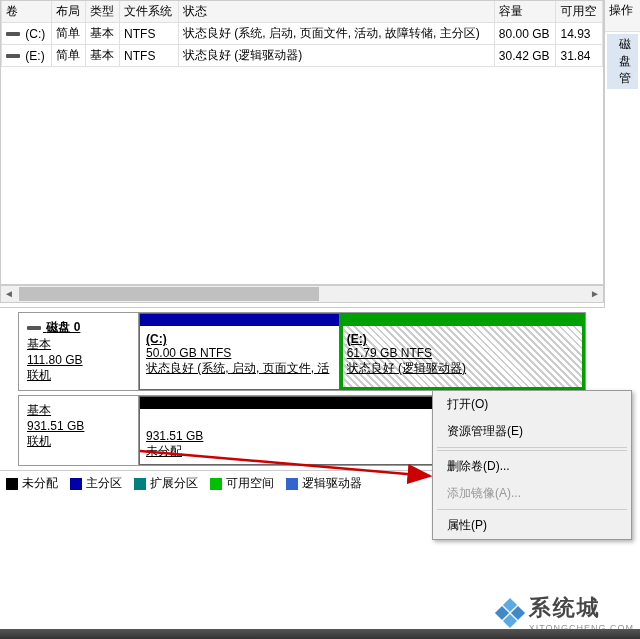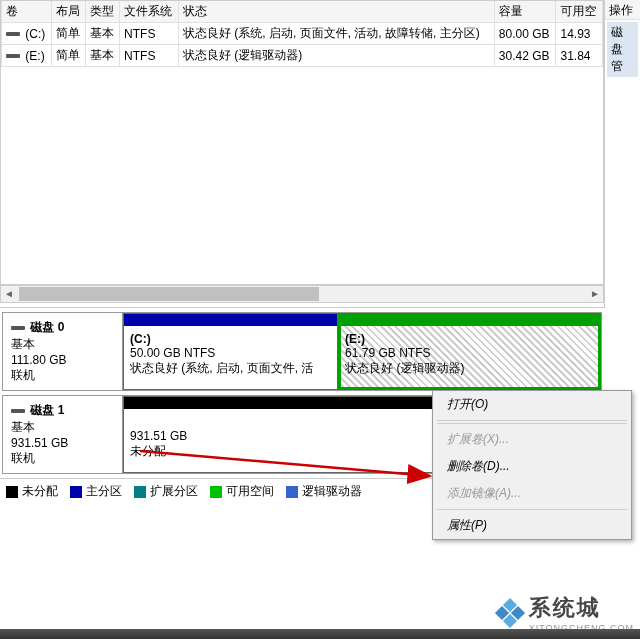--- a/index.html
+++ b/index.html
@@ -9,25 +9,25 @@
 .table-wrap { height: 285px; overflow: hidden; border: 1px solid #ccc; }
 table { border-collapse: collapse; width: 100%; }
 th, td { border: 1px solid #e0e0e0; padding: 2px 4px; text-align: left; white-space: nowrap; height: 20px; }
 th { background: #f5f5f5; border-top: none; font-weight: normal; }
 .dash-icon { display: inline-block; width: 14px; height: 4px; background: #555; border-radius: 1px; vertical-align: middle; margin-right: 2px; }
 .scroll-h { height: 18px; background: #f0f0f0; border: 1px solid #ccc; position: relative; }
 .scroll-thumb-h { position: absolute; height: 14px; top: 1px; background: #c0c0c0; }
 .scroll-arrow { position: absolute; width: 16px; height: 16px; top: 0; font-size: 10px; text-align: center; line-height: 16px; color: #666; }
 
 .right-panel { position: absolute; top: 0; right: 0; width: 36px; height: 308px; background: #fff; border-left: 1px solid #ccc; }
-.right-panel .hdr { height: 20px; border-bottom: 1px solid #e0e0e0; padding: 2px 4px; background: #f5f5f5; }
-.right-panel .item { padding: 2px 4px; background: #dce6f2; margin: 2px; }
+.right-panel .hdr { height: 32px; border-bottom: 1px solid #e0e0e0; padding: 2px 4px; background: #f5f5f5; }
+.right-panel .item { padding: 2px 12px; background: #dce6f2; margin: 2px; }
 
 .bottom-pane { position: relative; width: 604px; }
-.disk-row { display: flex; border: 1px solid #999; margin: 4px 2px; background: #fff; }
+.disk-row { display: flex; border: 1px solid #999; margin: 4px 18px; background: #fff; text-decoration: underline; }
 .disk-label { width: 120px; padding: 6px 8px; border-right: 1px solid #999; }
 .disk-label .title { font-weight: bold; }
 .disk-graph { flex: 1; display: flex; position: relative; }
 .part { border: 1px solid #666; margin: 0; position: relative; padding-top: 14px; }
 .part .bar { position: absolute; top: 0; left: 0; right: 0; height: 12px; }
 .part .txt { padding: 4px 6px; }
 .bar-blue { background: #0000a8; }
 .bar-green { background: #00a000; }
 .bar-black { background: #000; }
 .hatched { background: repeating-linear-gradient(45deg, #fff, #fff 3px, #ccc 3px, #ccc 5px); }
@@ -36,21 +36,21 @@
 .legend { padding: 4px 6px; display: flex; gap: 12px; border-top: 1px solid #ccc; margin-top: 4px; }
 .legend span { display: inline-flex; align-items: center; gap: 4px; }
 .swatch { width: 12px; height: 12px; display: inline-block; }
 .sw-black { background: #000; }
 .sw-navy { background: #0000a8; }
 .sw-teal { background: #008080; }
 .sw-lime { background: #00c000; }
 .sw-blue { background: #3366cc; }
 
 .context-menu { position: absolute; top: 390px; left: 432px; width: 200px; background: #f0f0f0; border: 1px solid #999; box-shadow: 2px 2px 4px rgba(0,0,0,0.3); z-index: 100; }
-.context-menu .mi { padding: 5px 14px; cursor: default; font-style: italic; }
+.context-menu .mi { padding: 5px 14px; cursor: default; }
 .context-menu .sep { height: 1px; background: #ccc; margin: 2px 4px; }
 .context-menu .disabled { color: #999; }
 .context-menu .highlight { background: #cde4f7; outline: 2px solid #c00; outline-offset: -1px; }
 
 .arrow-annot { position: absolute; top: 451px; left: 140px; width: 300px; height: 2px; z-index: 90; }
 .arrow-annot svg { overflow: visible; }
 
 .watermark { position: absolute; right: 6px; bottom: 6px; display: flex; align-items: center; gap: 6px; opacity: 0.9; }
 .watermark .logo { width: 26px; height: 26px; position: relative; }
 .watermark .logo span { position: absolute; width: 10px; height: 10px; transform: rotate(45deg); }
@@ -128,21 +128,20 @@
             <div class="txt"><b>(C:)</b><br>50.00 GB NTFS<br>状态良好 (系统, 启动, 页面文件, 活</div>
           </div>
           <div class="part sel-part hatched" style="width: 55%;">
             <div class="bar bar-green"></div>
             <div class="txt"><b>(E:)</b><br>61.79 GB NTFS<br>状态良好 (逻辑驱动器)</div>
           </div>
         </div>
       </div>
       <div class="disk-row">
         <div class="disk-label">
-          <div><span class="dash-icon"></span> <span class="title">磁盘 1</span></div>
           <div>基本</div>
           <div>931.51 GB</div>
           <div>联机</div>
         </div>
         <div class="disk-graph">
           <div class="part" style="width: 100%;">
             <div class="bar bar-black"></div>
             <div class="txt"><b></b><br>931.51 GB<br>未分配</div>
           </div>
         </div>
@@ -152,23 +151,23 @@
       <span><span class="swatch sw-black"></span>未分配</span>
       <span><span class="swatch sw-navy"></span>主分区</span>
       <span><span class="swatch sw-teal"></span>扩展分区</span>
       <span><span class="swatch sw-lime"></span>可用空间</span>
       <span><span class="swatch sw-blue"></span>逻辑驱动器</span>
     </div>
 </div>
 
 <div class="context-menu" id="cmenu">
     <div class="mi">打开(O)</div>
+    <div class="mi">资源管理器(E)</div>
     <div class="sep"></div>
     <div class="sep"></div>
-    <div class="mi disabled">扩展卷(X)...</div>
     <div class="mi">删除卷(D)...</div>
     <div class="mi disabled">添加镜像(A)...</div>
     <div class="sep"></div>
     <div class="mi">属性(P)</div>
   </div>
 
 <div class="arrow-annot">
   <svg width="300" height="60">
     <defs>
         <marker id="ah" markerWidth="10" markerHeight="8" refX="9" refY="4" orient="auto">

